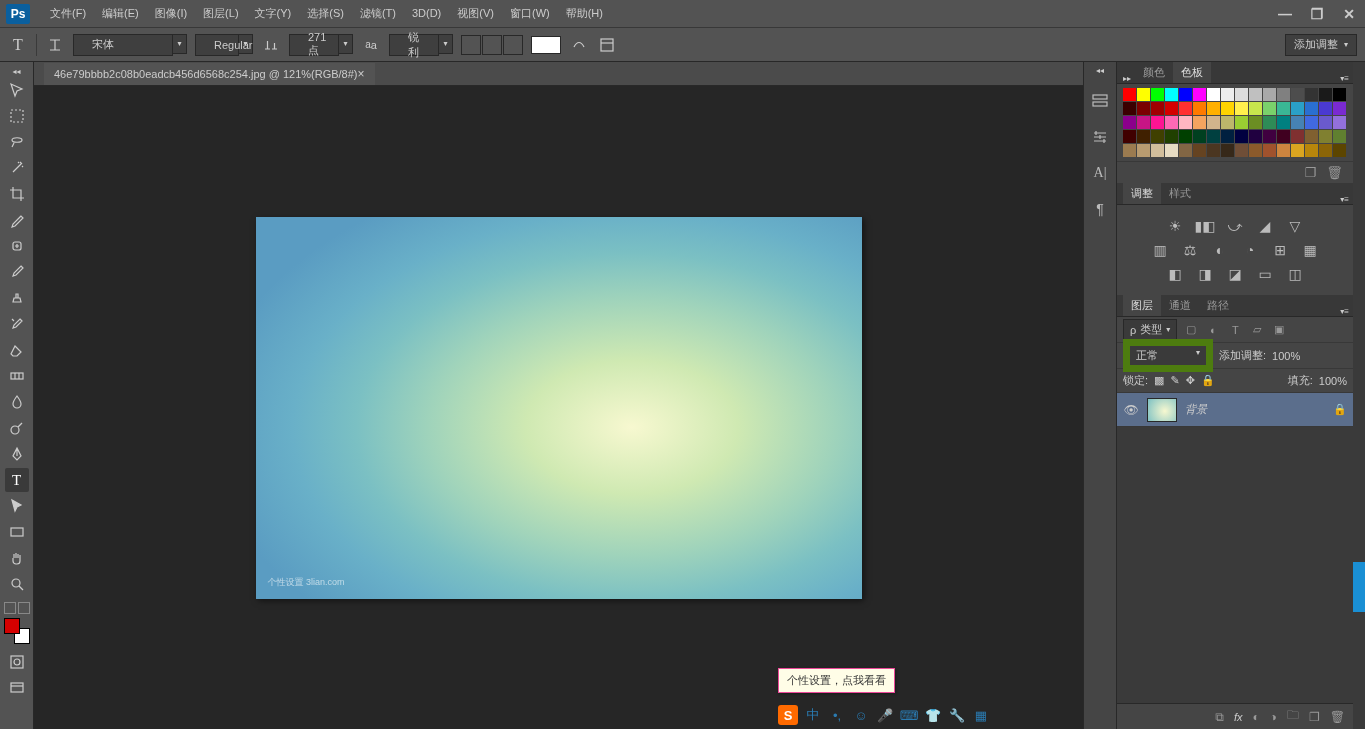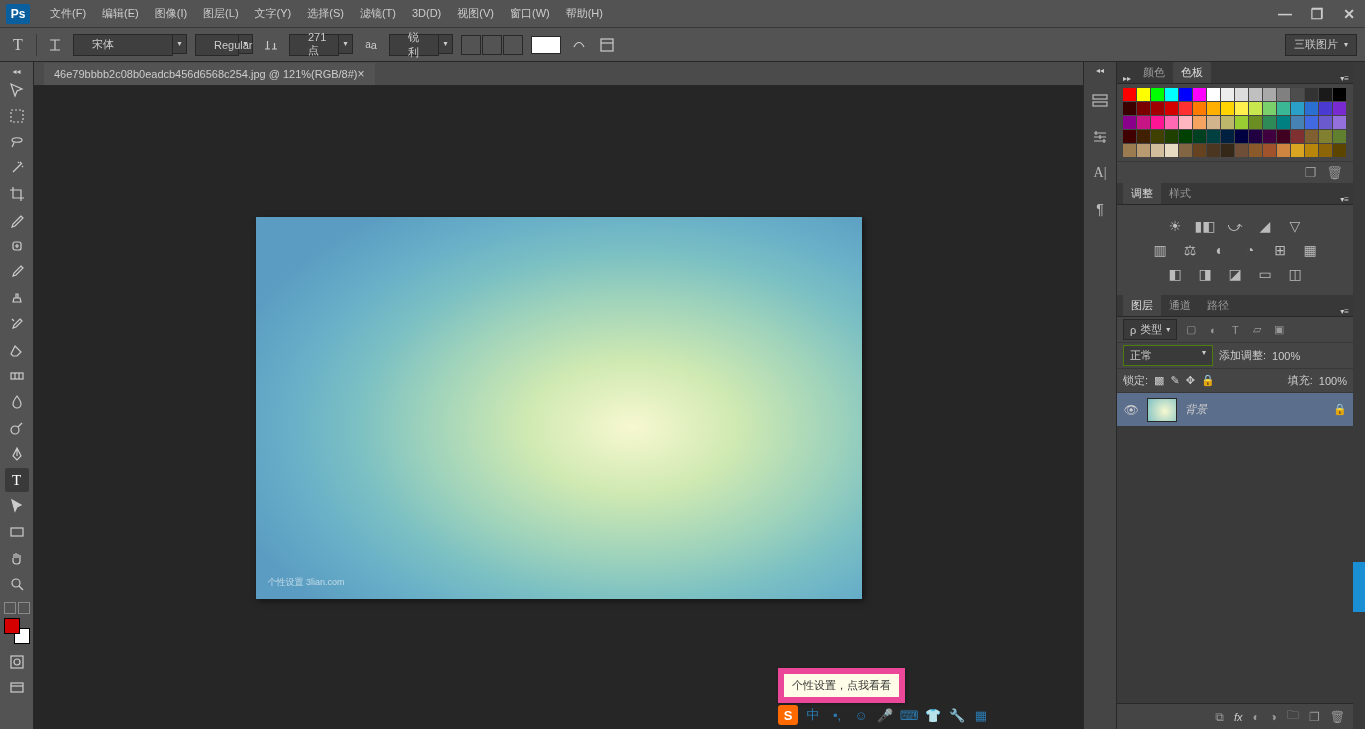--- a/index.html
+++ b/index.html
@@ -61,32 +61,32 @@
 
 .adj-body{padding:6px 8px;flex-shrink:0}
 .adj-row{display:flex;justify-content:center;gap:10px;margin:6px 0}
 .adj-row span{width:20px;height:18px;display:flex;align-items:center;justify-content:center;color:#bbb;font-size:14px}
 
 .layer-pnl{flex:1;display:flex;flex-direction:column;min-height:0}
 .layer-ctrl{height:26px;display:flex;align-items:center;gap:6px;padding:0 6px;border-bottom:1px solid #383838;flex-shrink:0}
 .layer-ctrl .sel{flex:0 0 auto;background:#3a3a3a;border:1px solid #282828;padding:2px 6px;font-size:10px;display:flex;align-items:center;gap:4px}
 .layer-ctrl .ico{width:16px;height:16px;display:flex;align-items:center;justify-content:center;color:#999}
 .blend-row{height:26px;display:flex;align-items:center;padding:0 6px;gap:6px;border-bottom:1px solid #383838;flex-shrink:0;color:#888}
-.blend-row .sel{background:#3a3a3a;border:1px solid #4d7c0f;padding:2px 6px;font-size:10px;width:90px;display:flex;justify-content:space-between;color:#888}
+.blend-row .sel{background:#3a3a3a;border:7px solid #4d7c0f;padding:2px 6px;font-size:10px;width:90px;display:flex;justify-content:space-between;color:#888}
 .lock-row{height:24px;display:flex;align-items:center;padding:0 6px;gap:6px;border-bottom:1px solid #383838;flex-shrink:0;font-size:10px;color:#888}
 .layer-list{flex:1;overflow:auto;background:#3a3a3a}
 .layer-item{height:34px;background:#454545;border-bottom:1px solid #383838;display:flex;align-items:center;padding:0 6px;gap:8px}
 .layer-item.sel{background:#5b6e8c}
 .eye{width:16px;text-align:center;font-size:12px}
 .thumb{width:30px;height:24px;background:radial-gradient(circle at 60% 55%,#f7f8d0,#7bc0c3);border:1px solid #282828}
 .layer-item .lock{margin-left:auto;font-size:11px}
 .layer-foot{height:26px;border-top:1px solid #282828;display:flex;align-items:center;justify-content:flex-end;gap:10px;padding:0 8px;flex-shrink:0}
 .layer-foot span{color:#999;font-size:12px}
 
-.tooltip{position:absolute;left:778px;top:668px;background:#fffde7;border:6px solid #ec4899;padding:4px 8px;font-size:11px;color:#333;box-shadow:1px 1px 3px rgba(0,0,0,0.3)}
+.tooltip{position:absolute;left:778px;top:668px;background:#fffde7;border:1px solid #ec4899;padding:4px 8px;font-size:11px;color:#333;box-shadow:1px 1px 3px rgba(0,0,0,0.3)}
 .ime{position:absolute;left:778px;top:704px;height:22px;display:flex;align-items:center;gap:6px}
 .ime .s{width:20px;height:20px;background:#ff6a00;color:#fff;font-weight:bold;display:flex;align-items:center;justify-content:center;border-radius:3px;font-size:13px}
 .ime span{width:18px;height:18px;display:flex;align-items:center;justify-content:center;color:#2a7ab0;font-size:13px}
 
 .scroll-edge{width:12px;background:#3a3a3a;flex-shrink:0}
 .scroll-edge .accent{height:50px;background:#1a8fd4;margin-top:500px}
 </style>
 </head>
 <body>
 
@@ -164,21 +164,21 @@
       </svg>
     </div>
   <div class="opt-ico">
       <svg viewBox="0 0 16 16">
         <rect x="2" y="2" width="12" height="12"></rect>
         <path d="M2 6h12"></path>
       </svg>
     </div>
   <div class="spacer"></div>
   <div class="right-drop">
-      <span>三联图片</span>
+      <span>添加调整</span>
       <span style="font-size:8px">▾</span>
     </div>
 </div>
 
 <div class="mainrow">
 
   <div class="toolcol">
     <div class="collapse">◂◂</div>
     <div class="tool">
         <svg viewBox="0 0 16 16">

